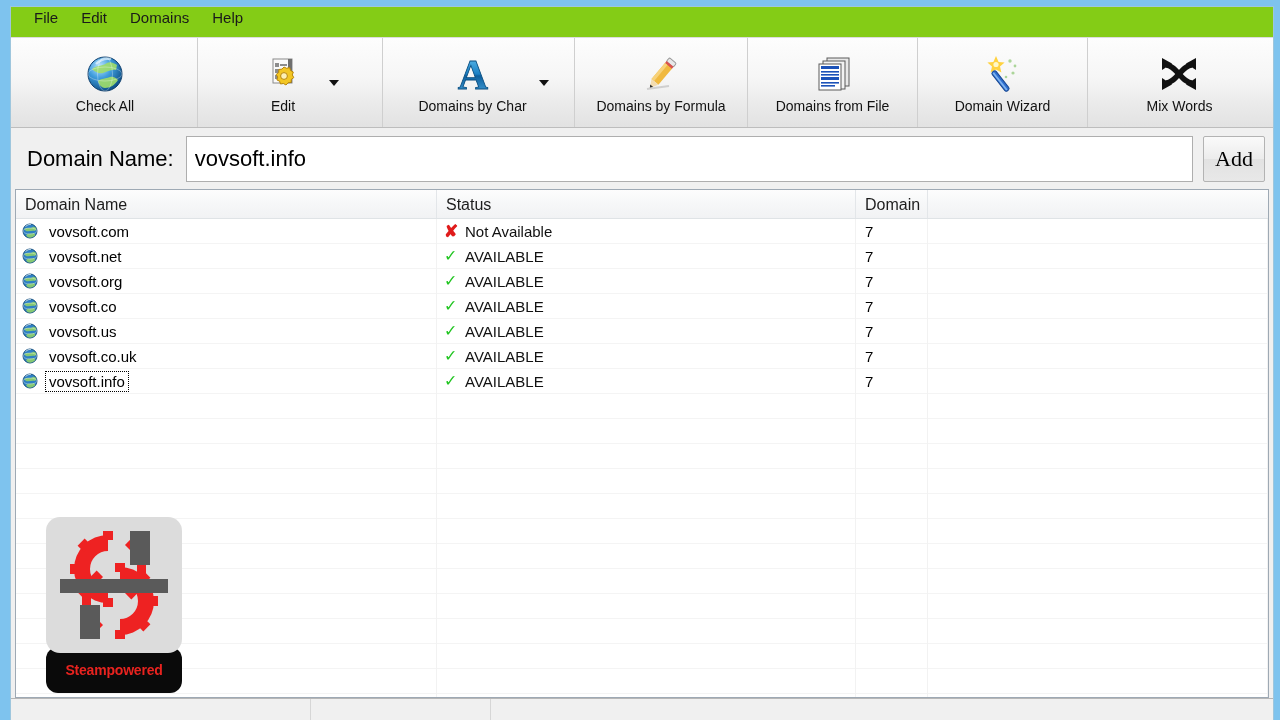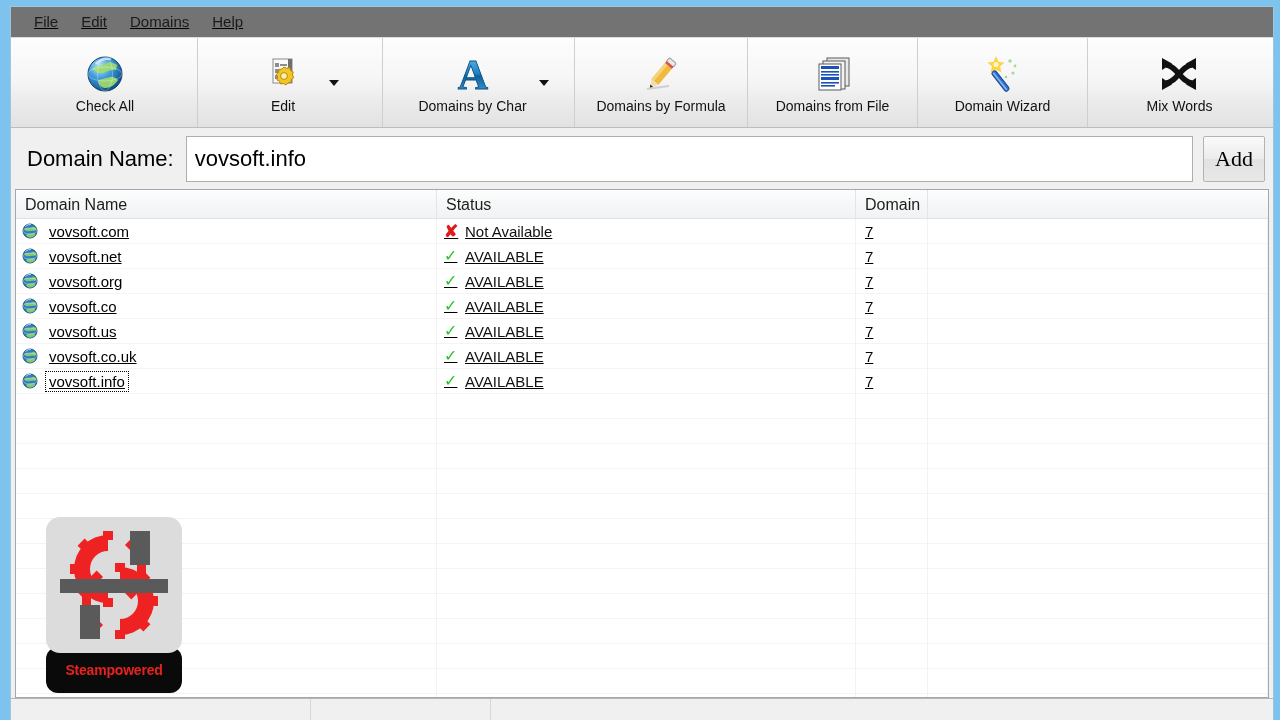--- a/index.html
+++ b/index.html
@@ -27,26 +27,24 @@
     background: #f0f0f0;
     border: 1px solid #9ec6dd;
     border-bottom: none;
     display: flex;
     flex-direction: column;
   }
 
   
   #menu-bar {
     height: 30px;
-    background: #737373;
-    display: flex;
-    align-items: center;
+    background: #84cc16;
+    display: flex;
     padding-left: 13px;
     flex: 0 0 auto;
-    text-decoration: underline;
   }
   .menu-item {
     font-size: 15px;
     color: #1a1a1a;
     padding: 3px 13px 4px 10px;
     line-height: 1;
     cursor: default;
     white-space: nowrap;
   }
 
@@ -168,21 +166,21 @@
     border-right: 1px solid #e3e6e9;
     overflow: hidden;
     white-space: nowrap;
     cursor: default;
   }
   .col-domain { width: 421px; }
   .col-status { width: 419px; }
   .col-length { width: 72px; }
   .col-rest   { flex: 1 1 auto; border-right: none; }
 
-  #lv-body { position: absolute; top: 29px; left: 0; right: 0; bottom: 0; text-decoration: underline; }
+  #lv-body { position: absolute; top: 29px; left: 0; right: 0; bottom: 0; }
   .lv-row {
     display: flex;
     height: 25px;
     border-bottom: 1px solid #f4f4f4;
     align-items: center;
   }
   .cell {
     height: 25px;
     display: flex;
     align-items: center;

